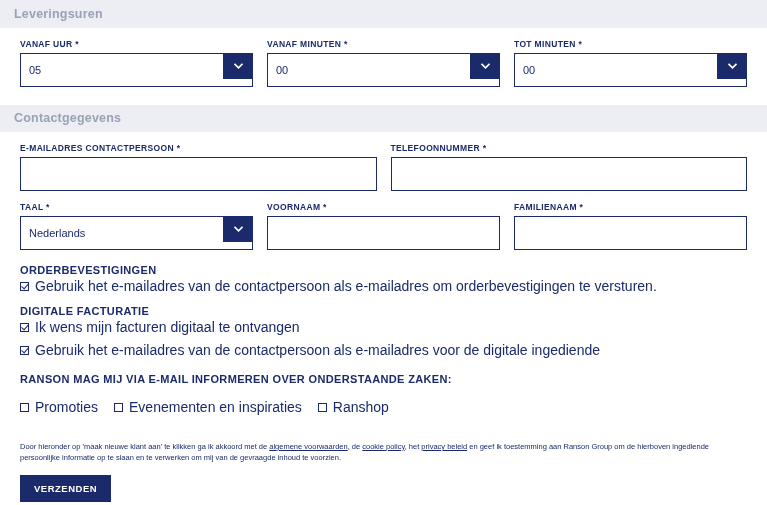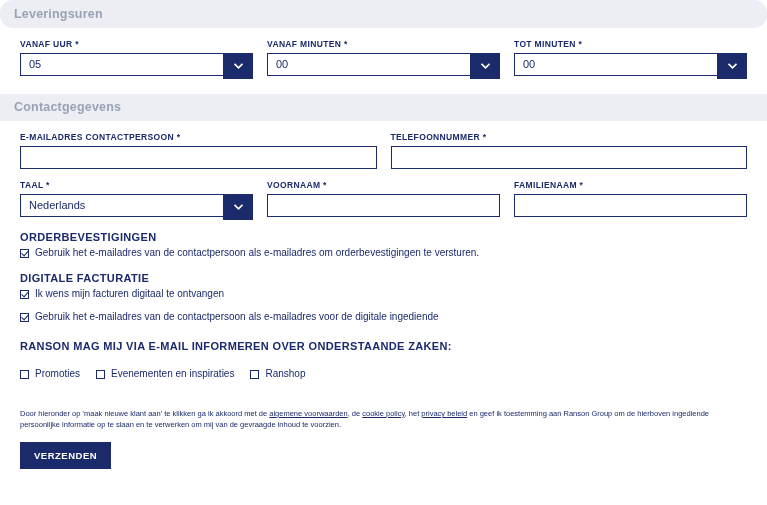--- a/index.html
+++ b/index.html
@@ -24,21 +24,21 @@
 
   
   .section-head {
     background: #eceef3;
     color: #9aa2b5;
     font-size: 12.5px;
     font-weight: bold;
     padding: 6px 14px 7px 14px;
     letter-spacing: .2px;
   }
-  .section-head.first { padding-top: 7px; border-radius: 13px; }
+  .section-head.first { padding-top: 7px; }
 
   .block { padding: 0 20px; }
 
   
   .row {
     display: flex;
     gap: 14px;
     margin-top: 11px;
   }
   .col { flex: 1 1 0; min-width: 0; }
@@ -48,21 +48,21 @@
     font-weight: bold;
     color: #1b2a6b;
     letter-spacing: .35px;
     text-transform: uppercase;
     margin-bottom: 4px;
     display: block;
   }
 
   .input-box {
     position: relative;
-    height: 23px;
+    height: 34px;
     border: 1px solid #1b2a6b;
     background: #ffffff;
     box-sizing: border-box;
     display: flex;
     align-items: center;
   }
   .input-box .val {
     padding-left: 8px;
     font-size: 11px;
     color: #1b2a6b;
@@ -114,21 +114,21 @@
     position: absolute;
     left: 1.5px;
     top: -0.5px;
     width: 3px;
     height: 6px;
     border: solid #1b2a6b;
     border-width: 0 1.4px 1.4px 0;
     transform: rotate(42deg);
   }
   .check-text {
-    font-size: 10px;
+    font-size: 14px;
     color: #1b2a6b;
     line-height: 12px;
   }
 
   .inline-checks {
     display: flex;
     align-items: center;
     gap: 16px;
     margin-top: 16px;
   }

